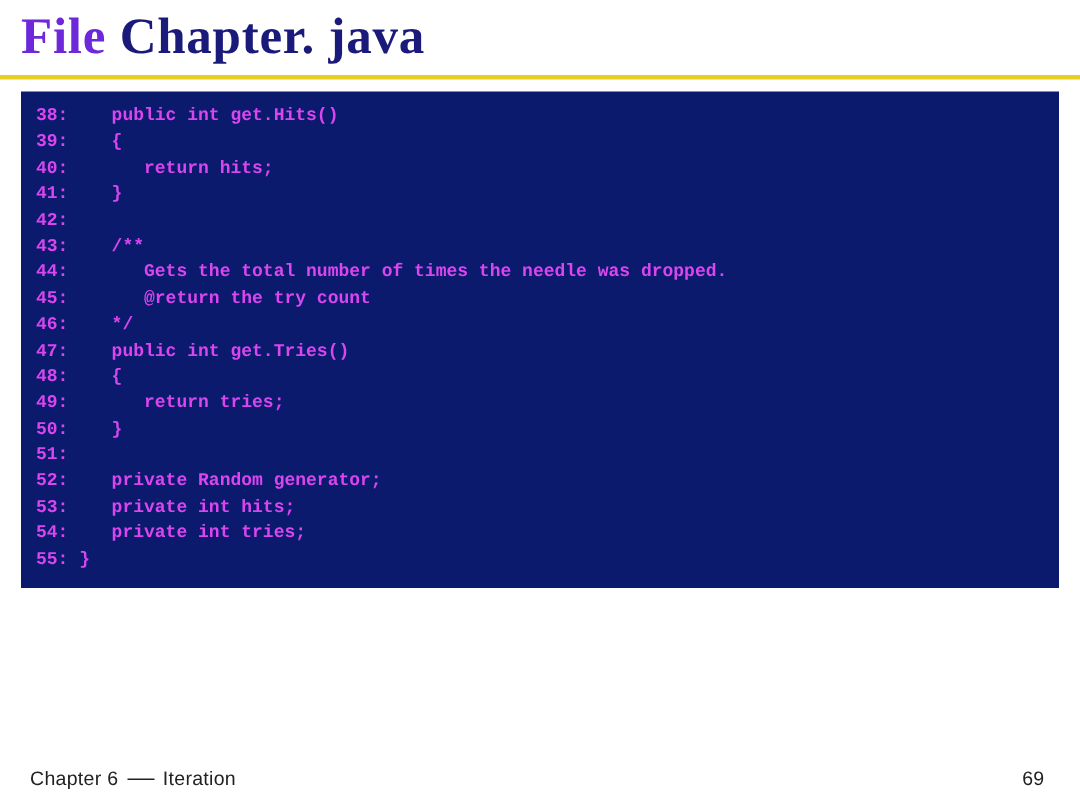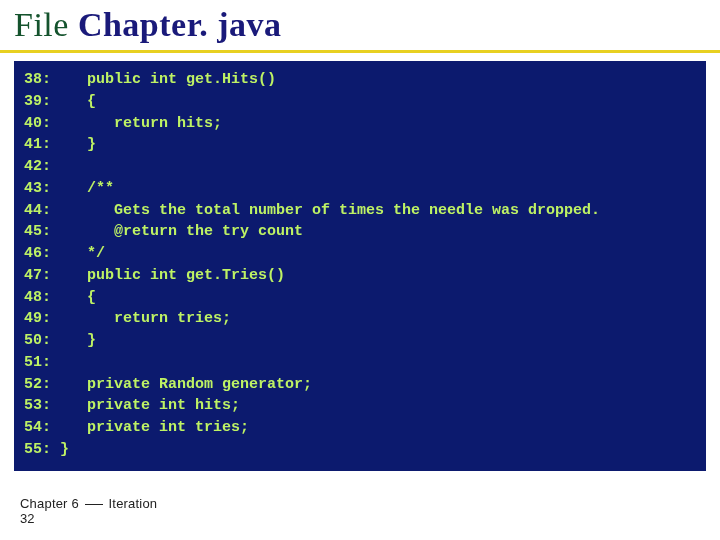--- a/index.html
+++ b/index.html
@@ -17,50 +17,49 @@
   }
   .title {
     font-size: 34px;
     color: #1a1a7a;
     font-family: Georgia, serif;
     margin-bottom: 6px;
     letter-spacing: 0.5px;
   }
   .title .accent {
     font-family: 'Comic Sans MS', 'Marker Felt', cursive;
-    font-weight: normal;
-    color: #14532d;
+    font-weight: bold;
+    color: #6d28d9;
   }
   .rule {
     height: 3px;
     background: #e8d020;
     margin: 0 -14px 8px -14px;
   }
   .codebox {
     background: #0c1a6e;
     padding: 8px 10px 10px 10px;
     font-family: 'Courier New', monospace;
-    font-size: 15px;
+    font-size: 12px;
     line-height: 1.45;
     font-weight: bold;
     white-space: pre;
-    color: #bef264;
+    color: #d946ef;
   }
   .footer {
     position: absolute;
     left: 20px;
     right: 24px;
     bottom: 14px;
     display: flex;
     justify-content: space-between;
     align-items: baseline;
     font-family: Arial, Helvetica, sans-serif;
     font-size: 13px;
     color: #222;
-    flex-direction: column;
   }
   .chapter {
     letter-spacing: 0.2px;
   }
   .long-dash {
     display: inline-block;
     width: 18px;
     border-top: 1.2px solid #222;
     vertical-align: middle;
     margin: 0 2px;
@@ -95,16 +94,16 @@
 53:    private int hits;
 54:    private int tries;
 55: }</div>
 
   <div class="footer">
     <span class="chapter">
       <span>Chapter 6</span>
       <span class="long-dash"></span>
       <span>Iteration</span>
     </span>
-    <span>32</span>
+    <span>69</span>
   </div>
 
 </div>
 
 </body></html>

